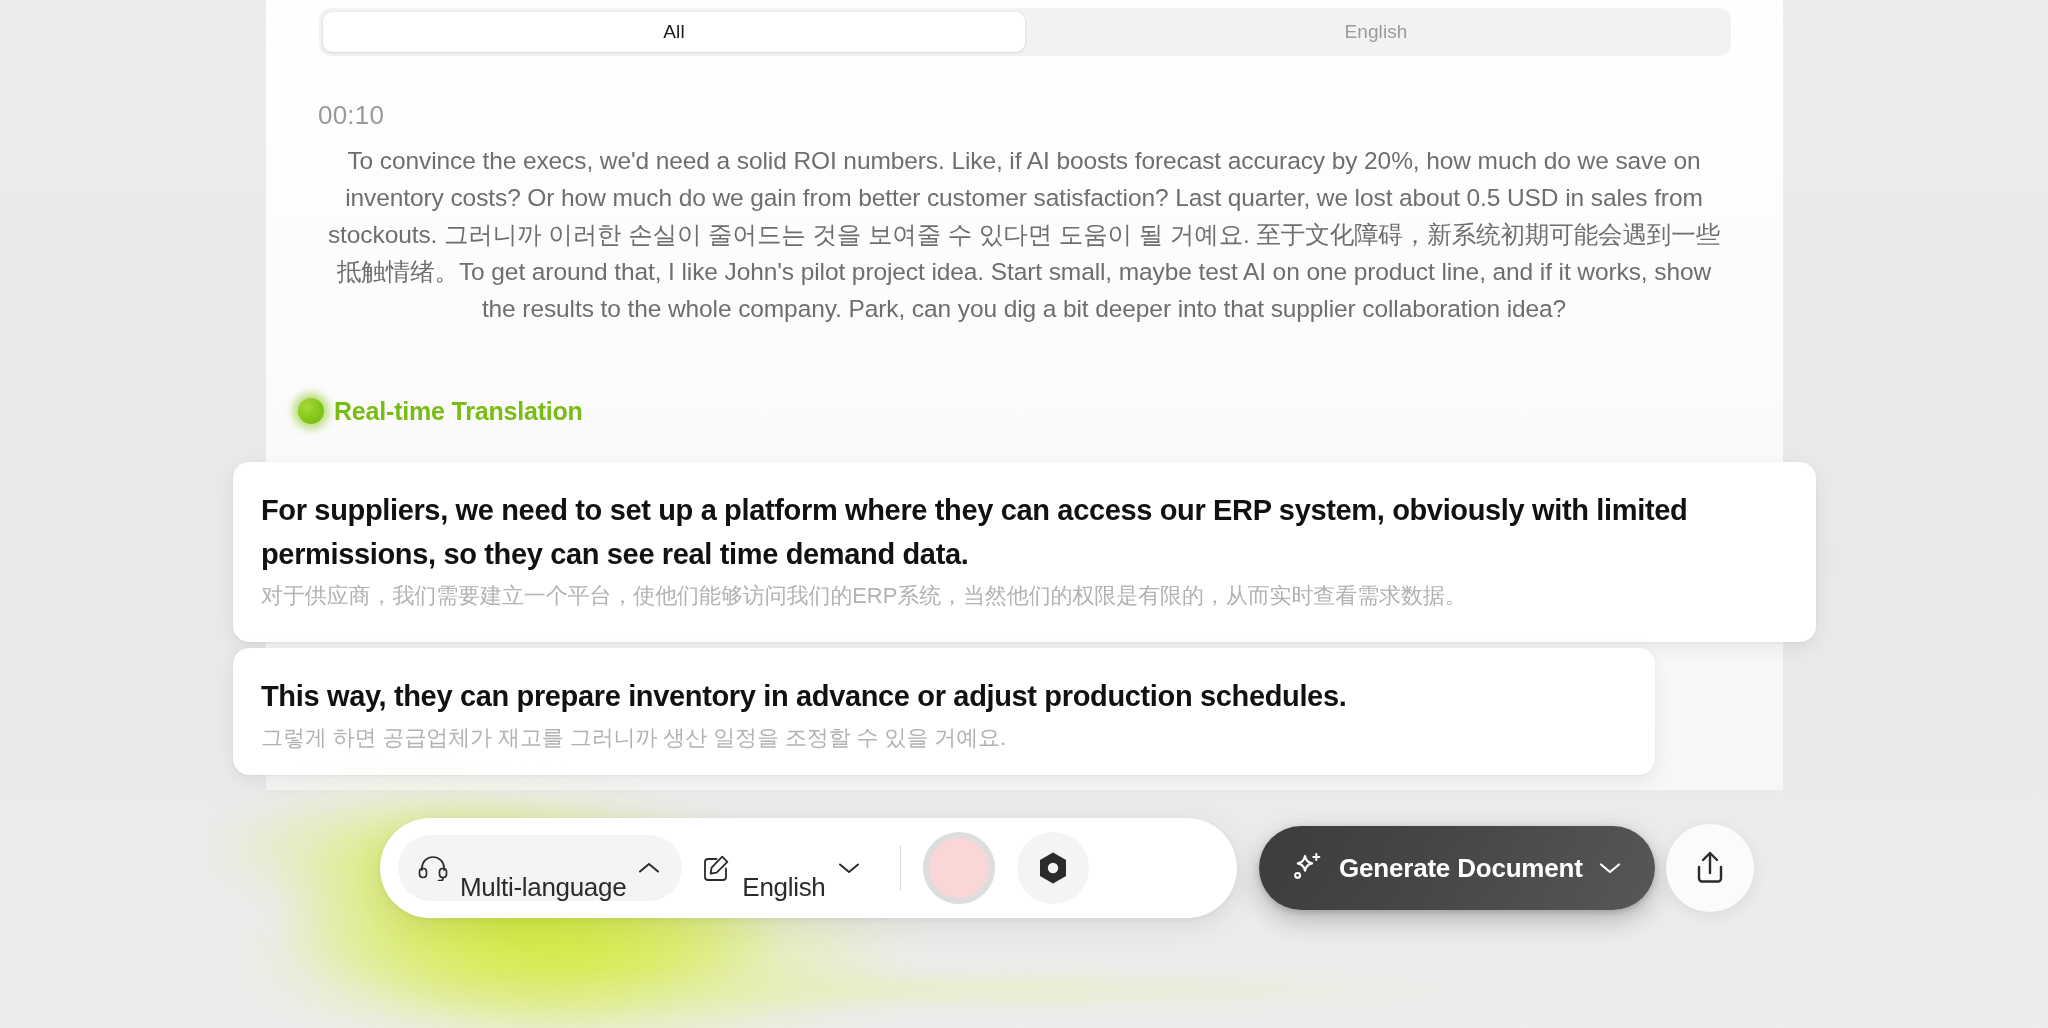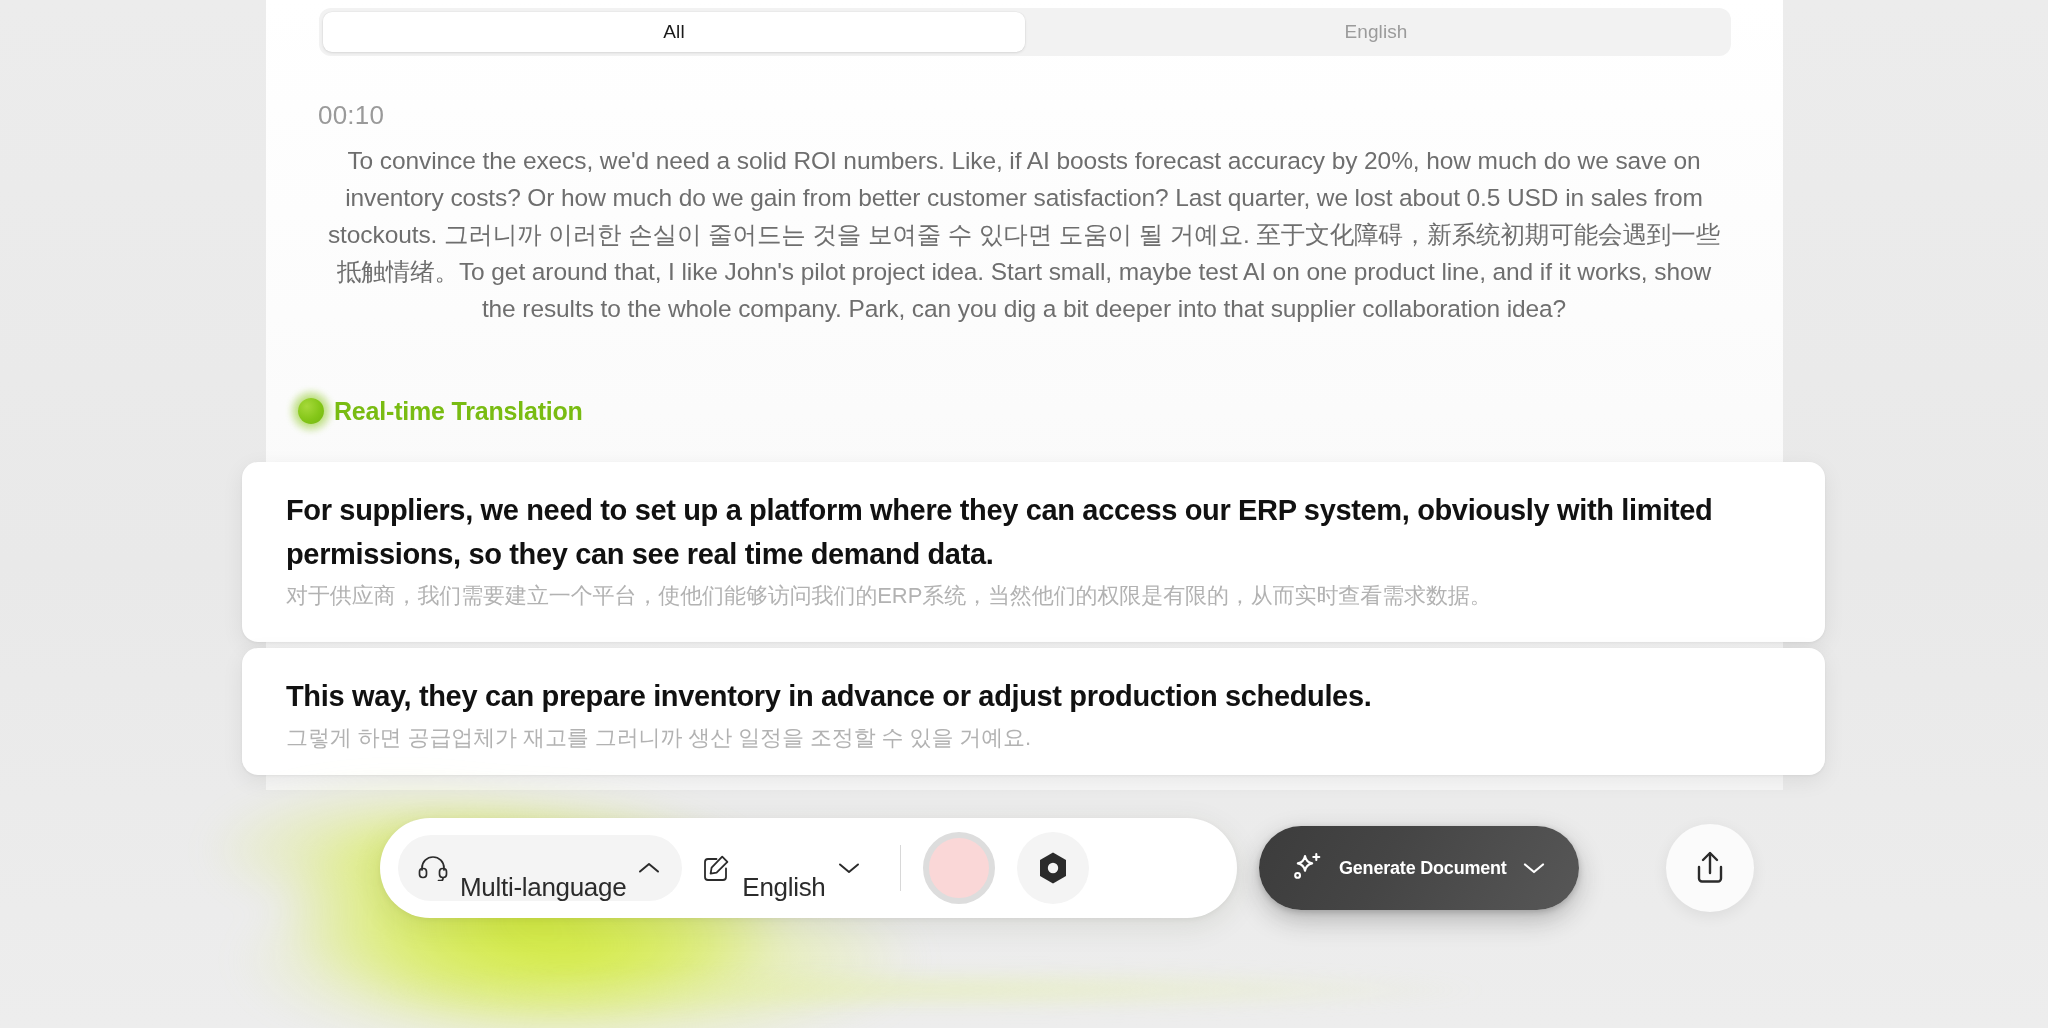--- a/index.html
+++ b/index.html
@@ -123,25 +123,24 @@
     color: #79bc12;
     letter-spacing: -.2px;
   }
 
   
   .card {
     position: absolute;
     background: #ffffff;
     border-radius: 16px;
     box-shadow: 0 6px 22px rgba(0,0,0,.07), 0 1px 3px rgba(0,0,0,.05);
-    padding: 26px 28px 22px 44px;
-    margin-left: 9px;
+    padding: 26px 28px 22px 28px;
   }
   .card-1 { left: 233px; top: 462px; width: 1583px; height: 180px; }
-  .card-2 { left: 233px; top: 648px; width: 1583px; height: 127px; }
+  .card-2 { left: 233px; top: 648px; width: 1422px; height: 127px; }
 
   .card-main {
     font-size: 29px;
     line-height: 44px;
     color: #111111;
     font-weight: 600;
     letter-spacing: -.35px;
   }
   .card-sub {
     margin-top: 4px;
@@ -256,21 +255,21 @@
     left: 1259px;
     top: 826px;
     height: 84px;
     padding: 0 34px 0 30px;
     border-radius: 42px;
     background: linear-gradient(120deg, #3c3c3c 0%, #454545 40%, #575757 100%);
     display: flex;
     align-items: center;
     gap: 16px;
     color: #ffffff;
-    font-size: 18px;
+    font-size: 26px;
     font-weight: bold;
     letter-spacing: -.2px;
     box-shadow: 0 10px 26px rgba(40,40,40,.28), 0 2px 6px rgba(0,0,0,.18);
     cursor: pointer;
     user-select: none;
     white-space: nowrap;
   }
 
   .share-btn {
     position: absolute;

